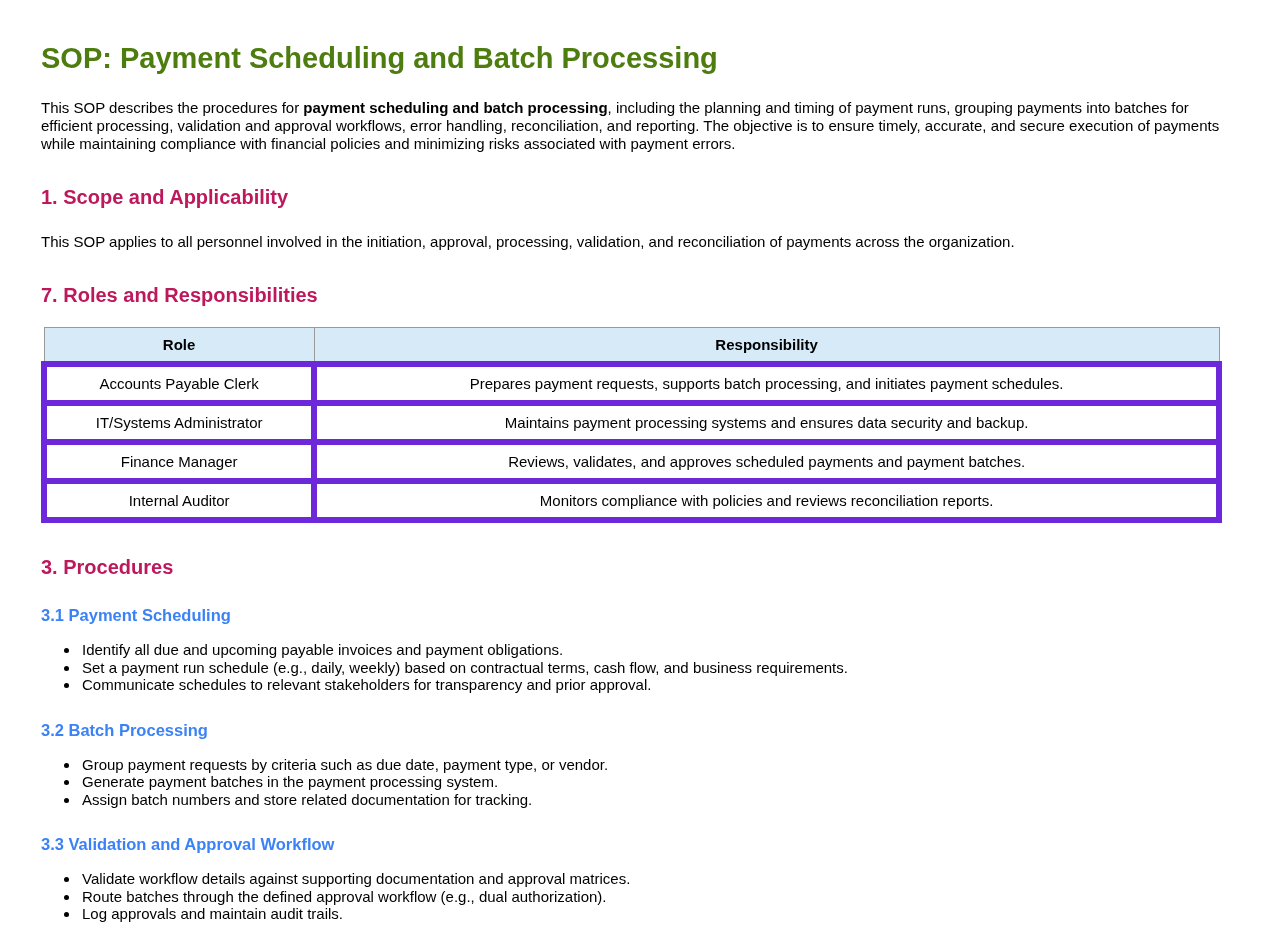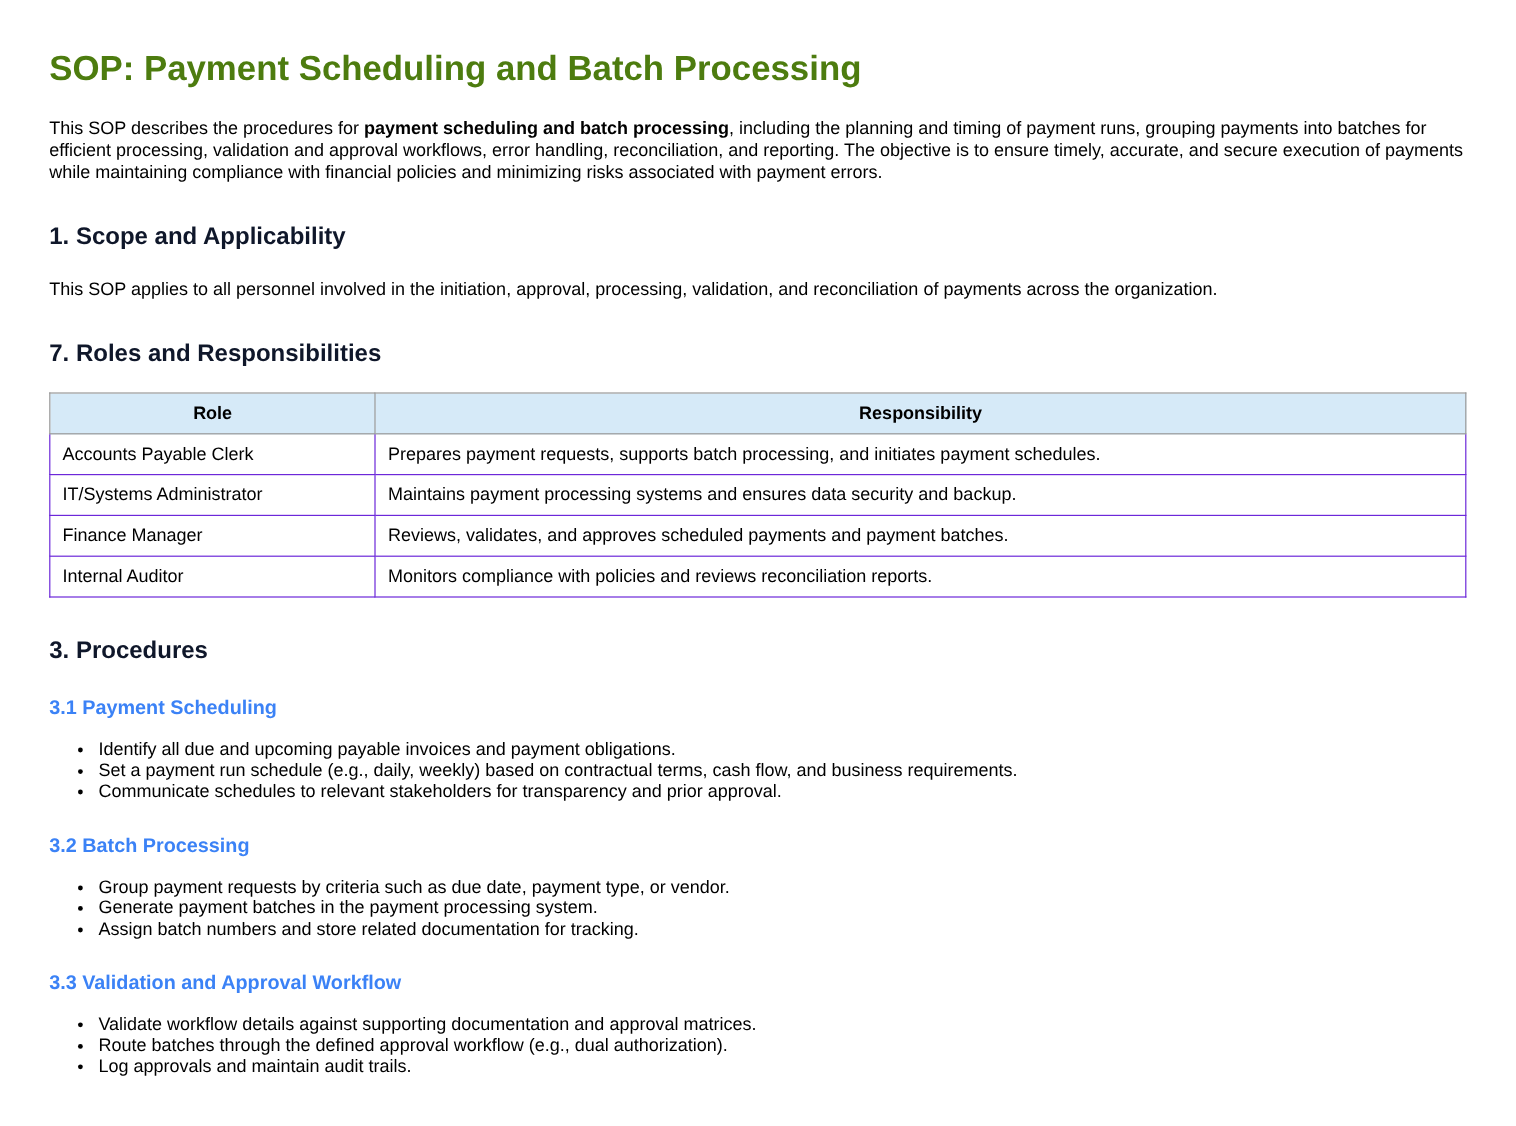--- a/index.html
+++ b/index.html
@@ -22,21 +22,21 @@
   }
   p.body-text {
     font-size: 15px;
     line-height: 18px;
     margin: 24px 0;
   }
   h2.section-heading {
     font-size: 20px;
     line-height: 24px;
     margin: 32px 0 20px 0;
-    color: #0f172a;
+    color: #be185d;
     font-weight: bold;
   }
   h3.subsection-heading {
     font-size: 16.5px;
     line-height: 20px;
     margin: 26px 0 16px 0;
     color: #3b82f6;
     font-weight: bold;
   }
   table.roles-table {
@@ -48,23 +48,23 @@
   table.roles-table th {
     background: #d6eaf8;
     border: 1px solid #999999;
     padding: 8px 22px;
     font-weight: bold;
     text-align: center;
     font-size: 15px;
   }
   table.roles-table th.col-role { width: 23%; }
   table.roles-table td {
-    border: 1px solid #6d28d9;
+    border: 6px solid #6d28d9;
     padding: 8px 10px;
-    text-align: left;
+    text-align: center;
     vertical-align: middle;
   }
   ul.bullet-list {
     margin: 16px 0;
     padding-left: 39px;
     font-size: 15px;
   }
   ul.bullet-list li {
     line-height: 17.5px;
     margin: 0;

